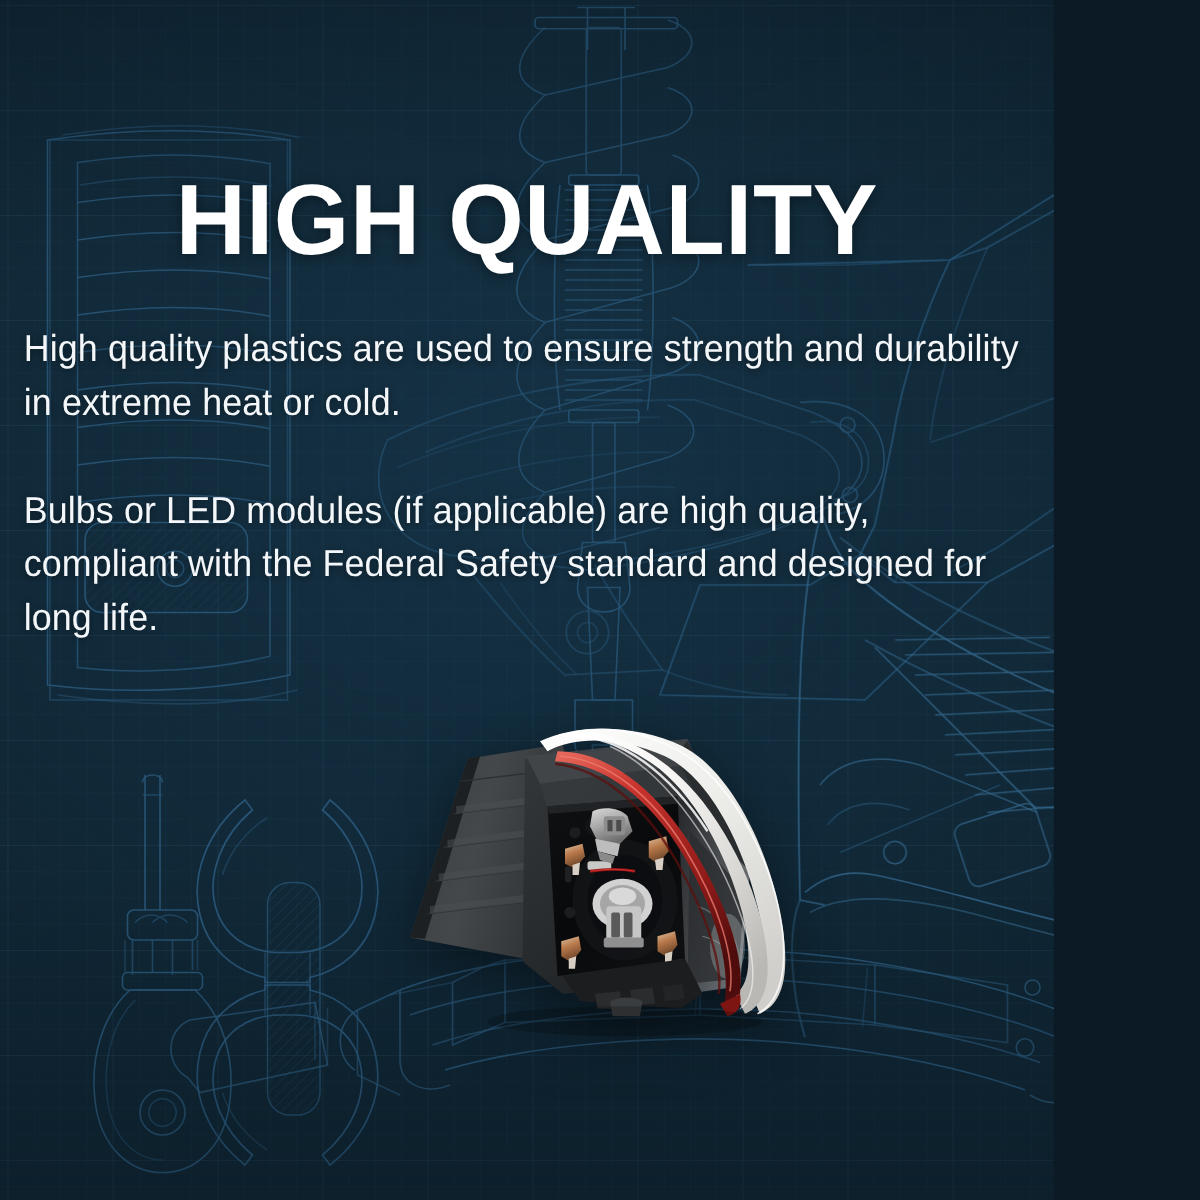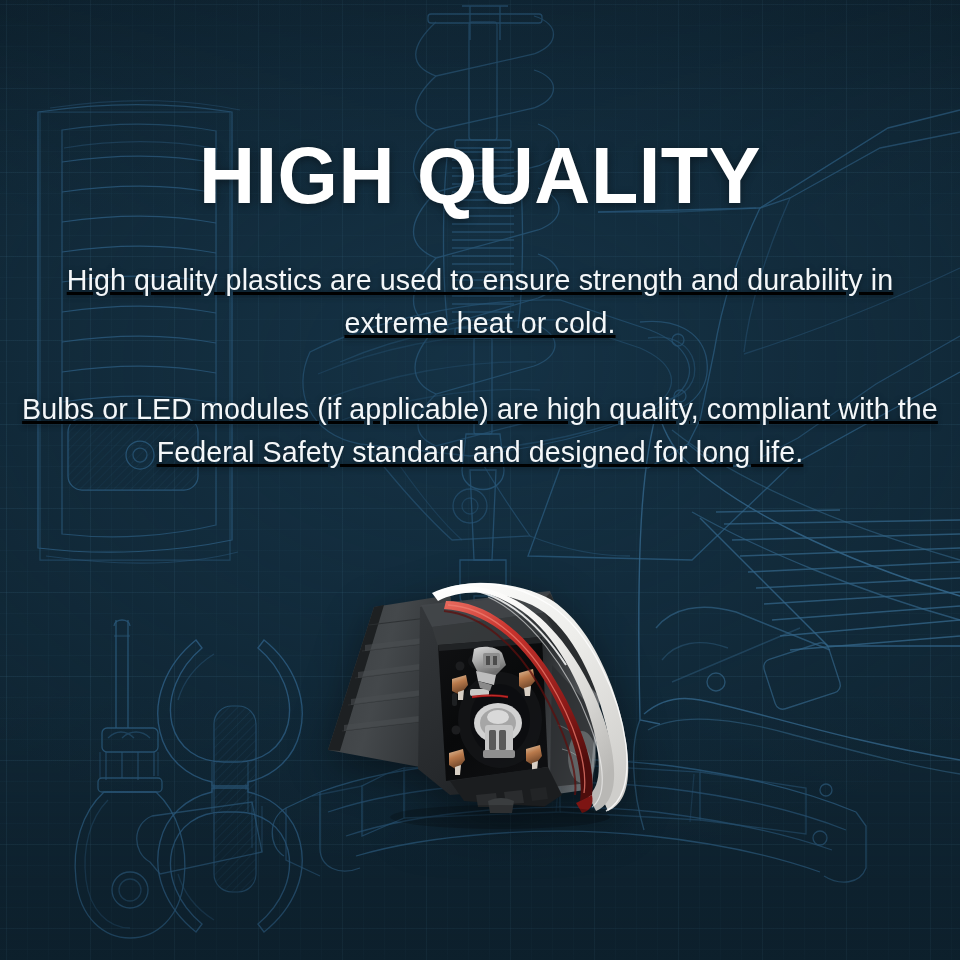--- a/index.html
+++ b/index.html
@@ -2,21 +2,21 @@
 <html><head>
 <meta charset="utf-8">
 <style>
   html, body {
     margin: 0;
     padding: 0;
     background: #0b1a25;
   }
   #stage {
     position: relative;
-    width: 960px;
+    width: 843px;
     height: 960px;
     overflow: hidden;
     background: #102634;
     font-family: "Liberation Sans", sans-serif;
   }
 
   
   .grid-layer {
     position: absolute;
     inset: 0;
@@ -71,22 +71,21 @@
     letter-spacing: 0.5px;
     transform: scaleX(0.97);
     text-shadow: 0 2px 10px rgba(0,0,0,0.42);
   }
 
   .para-block {
     position: absolute;
     top: 258px;
     left: 0;
     right: 0;
-    text-align: center;
-    text-decoration: underline;
+    text-align: left;
   }
   .para {
     margin: 0;
     color: #f4f7f9;
     font-family: "Liberation Sans Narrow", "Liberation Sans", sans-serif;
     font-weight: 400;
     font-size: 30px;
     line-height: 43px;
     letter-spacing: 0.1px;
     transform: scaleX(0.955);

